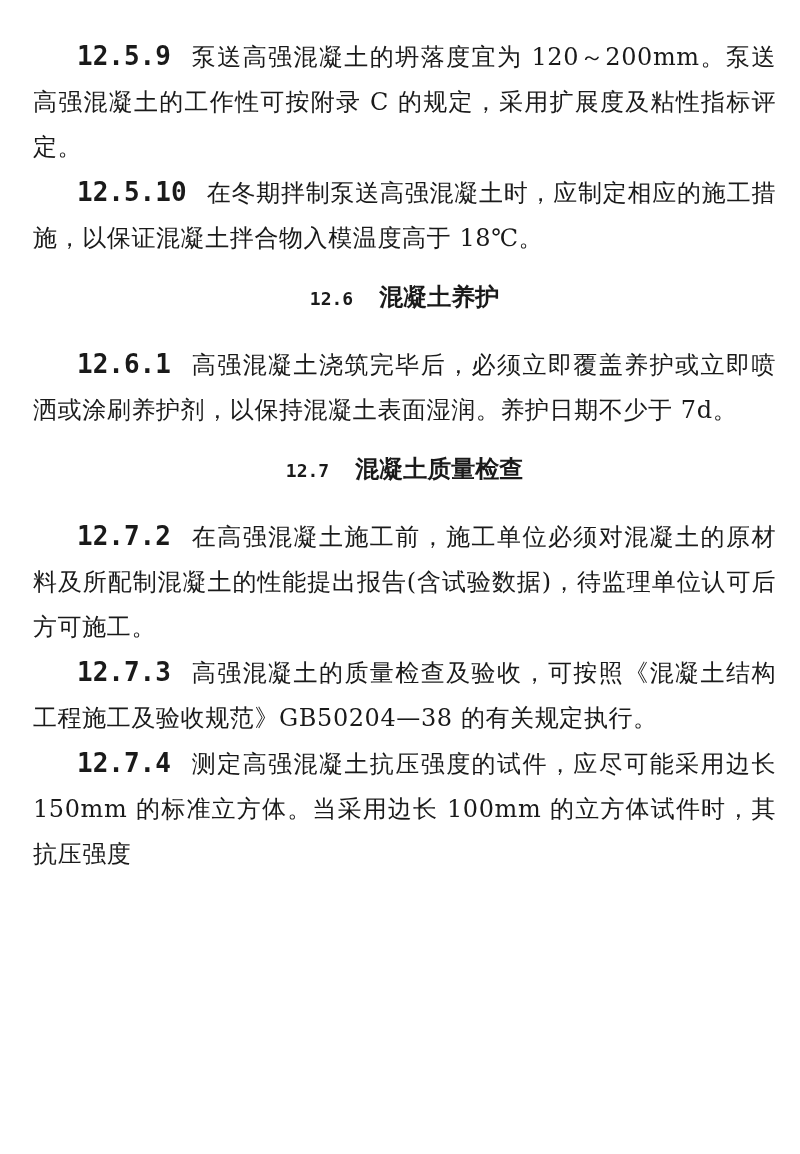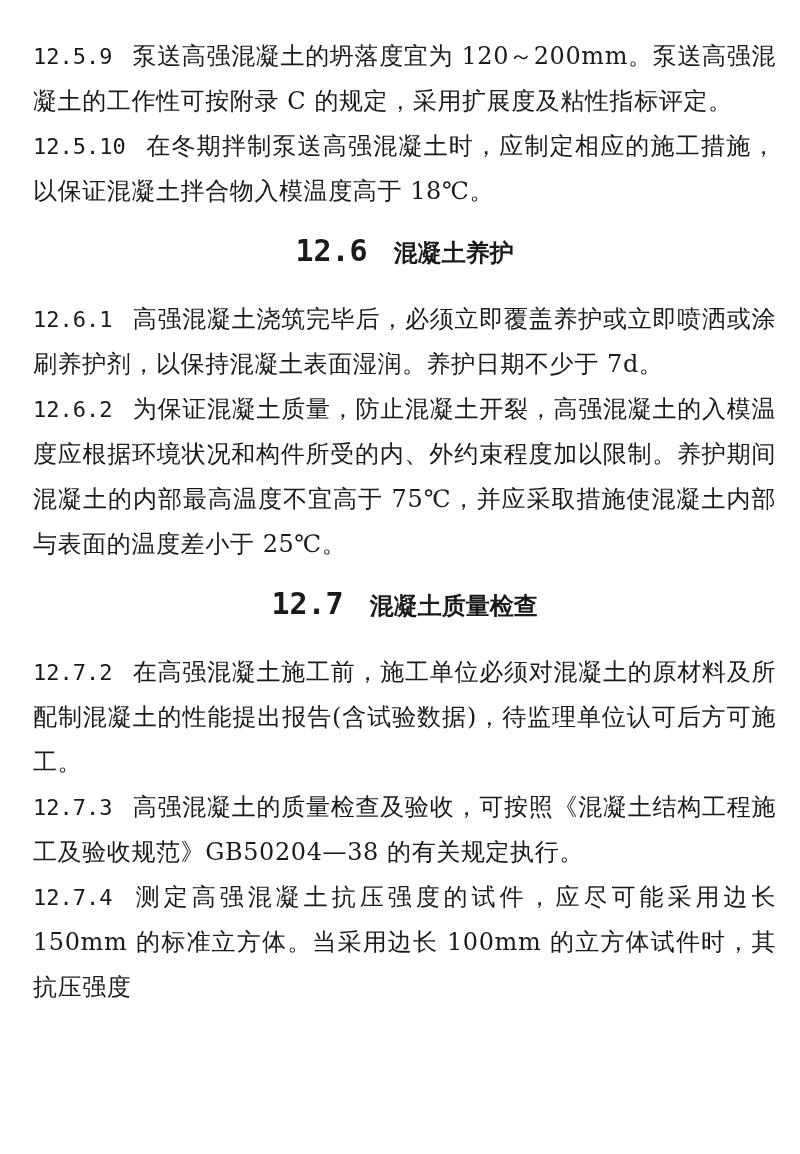--- a/index.html
+++ b/index.html
@@ -11,55 +11,55 @@
   .page { position: relative; padding: 34px 24px 0 33px; }
   .para {
     font-size: 24px;
     line-height: 45px;
     text-align: justify;
     letter-spacing: 0.6px;
     margin: 0;
   }
   .num {
     font-family: "DejaVu Sans Mono", "Liberation Mono", monospace;
-    font-weight: normal;
-    font-size: 22px;
+    font-weight: bold;
+    font-size: 26px;
     margin-right: 20px;
     letter-spacing: 0;
+    margin-left: 44px;
   }
   .heading {
     text-align: center;
     font-size: 24px;
     line-height: 45px;
     margin: 14px 0 21px 0;
     font-weight: bold;
     font-family: "DejaVu Sans", "Liberation Sans", sans-serif;
   }
   .heading .hnum {
     font-family: "DejaVu Sans Mono", "Liberation Mono", monospace;
     font-weight: bold;
-    font-size: 30px;
+    font-size: 18px;
     margin-right: 26px;
   }
 </style>
 </head>
 <body>
 
 <div class="page">
 
   <p class="para"><span class="num">12.5.9</span><span>泵送高强混凝土的坍落度宜为 120～200mm。泵送高强混凝土的工作性可按附录 C 的规定，采用扩展度及粘性指标评定。</span></p>
 
   <p class="para"><span class="num">12.5.10</span><span>在冬期拌制泵送高强混凝土时，应制定相应的施工措施，以保证混凝土拌合物入模温度高于 18℃。</span></p>
 
 
   <div class="heading"><span class="hnum">12.6</span><span>混凝土养护</span></div>
 
   <p class="para"><span class="num">12.6.1</span><span>高强混凝土浇筑完毕后，必须立即覆盖养护或立即喷洒或涂刷养护剂，以保持混凝土表面湿润。养护日期不少于 7d。</span></p>
 
-  <p class="para"><span class="num">12.6.2</span><span>为保证混凝土质量，防止混凝土开裂，高强混凝土的入模温度应根据环境状况和构件所受的内、外约束程度加以限制。养护期间混凝土的内部最高温度不宜高于 75℃，并应采取措施使混凝土内部与表面的温度差小于 25℃。</span></p>
 
   <div class="heading"><span class="hnum">12.7</span><span>混凝土质量检查</span></div>
 
 
   <p class="para"><span class="num">12.7.2</span><span>在高强混凝土施工前，施工单位必须对混凝土的原材料及所配制混凝土的性能提出报告(含试验数据)，待监理单位认可后方可施工。</span></p>
 
   <p class="para"><span class="num">12.7.3</span><span>高强混凝土的质量检查及验收，可按照《混凝土结构工程施工及验收规范》GB50204—38 的有关规定执行。</span></p>
 
   <p class="para"><span class="num">12.7.4</span><span>测定高强混凝土抗压强度的试件，应尽可能采用边长 150mm 的标准立方体。当采用边长 100mm 的立方体试件时，其抗压强度 </span></p>
 

